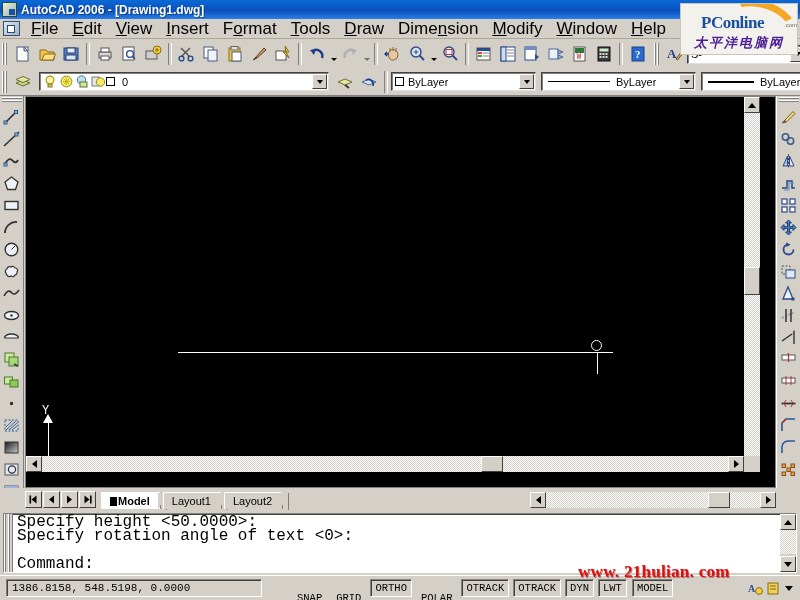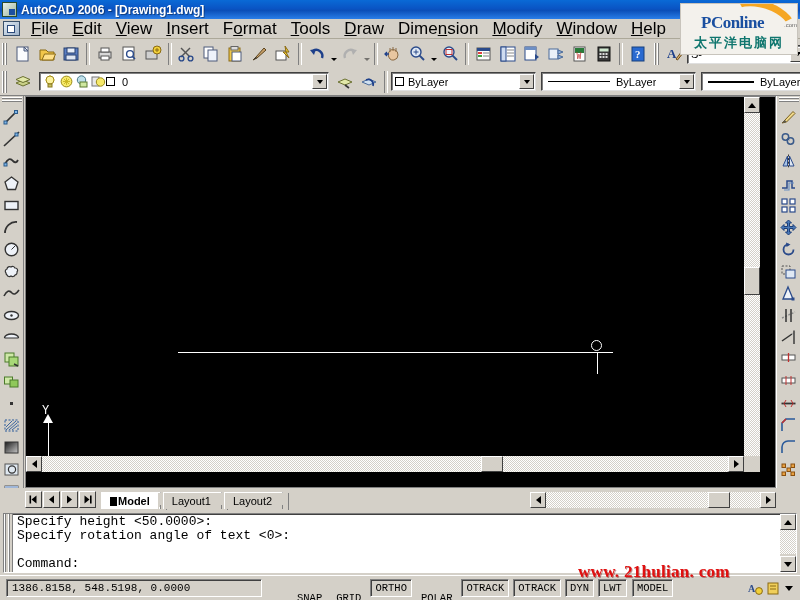--- a/index.html
+++ b/index.html
@@ -153,21 +153,21 @@
   .pco-word {
     position:absolute; left:6px; top:3px;
     font-family:"Liberation Serif", serif; font-weight:bold; font-size:17px;
     color:#1a4fa0; letter-spacing:-0.5px; white-space:nowrap;
   }
   .pco-word .pc-p { color:#1a4fa0; }
   .pco-word .pc-on { color:#1a4fa0; }
   .pco-dom { position:absolute; right:2px; top:12px; font-size:6px; color:#666; }
   .pco-cn {
     font-family:"DejaVu Sans", sans-serif; font-weight:bold; font-size:13px;
-    color:#0f766e; letter-spacing:2px; line-height:1;
+    color:#4c1d95; letter-spacing:2px; line-height:1;font-style:italic;
   }
 
   
   #toolbar-left {
     position: absolute; left: 0; top: 96px; width: 24px; height: 392px;
     background: #d4d0c8;
     border-right: 1px solid #808080;
     display: flex; flex-direction: column; align-items: center;
     box-sizing: border-box; overflow: hidden;
   }
@@ -310,21 +310,21 @@
     box-sizing: border-box;
     display: flex;
   }
   .cmd-grip { width: 8px; background:#d4d0c8; flex:0 0 auto;
     background-image: linear-gradient(to right,#ffffff 0 1px,#808080 1px 2px,transparent 2px 4px,#ffffff 4px 5px,#808080 5px 6px,transparent 6px);
     border-right:1px solid #808080;
   }
   .cmd-text {
     flex: 1 1 auto; padding: 1px 0 0 4px;
     font-family: "Liberation Mono", monospace;
-    font-size: 13px; color: #000; line-height: 14px;
+    font-size: 16px; color: #000; line-height: 14px;
     white-space: pre;
   }
   .cmd-scroll { width: 16px; background:#d4d0c8; flex:0 0 auto; position:relative; }
 
   
   #statusbar {
     position: absolute; left: 0; top: 575px; width: 800px; height: 25px;
     background: #d4d0c8;
     border-top: 1px solid #ffffff;
     display: flex; align-items: center;

